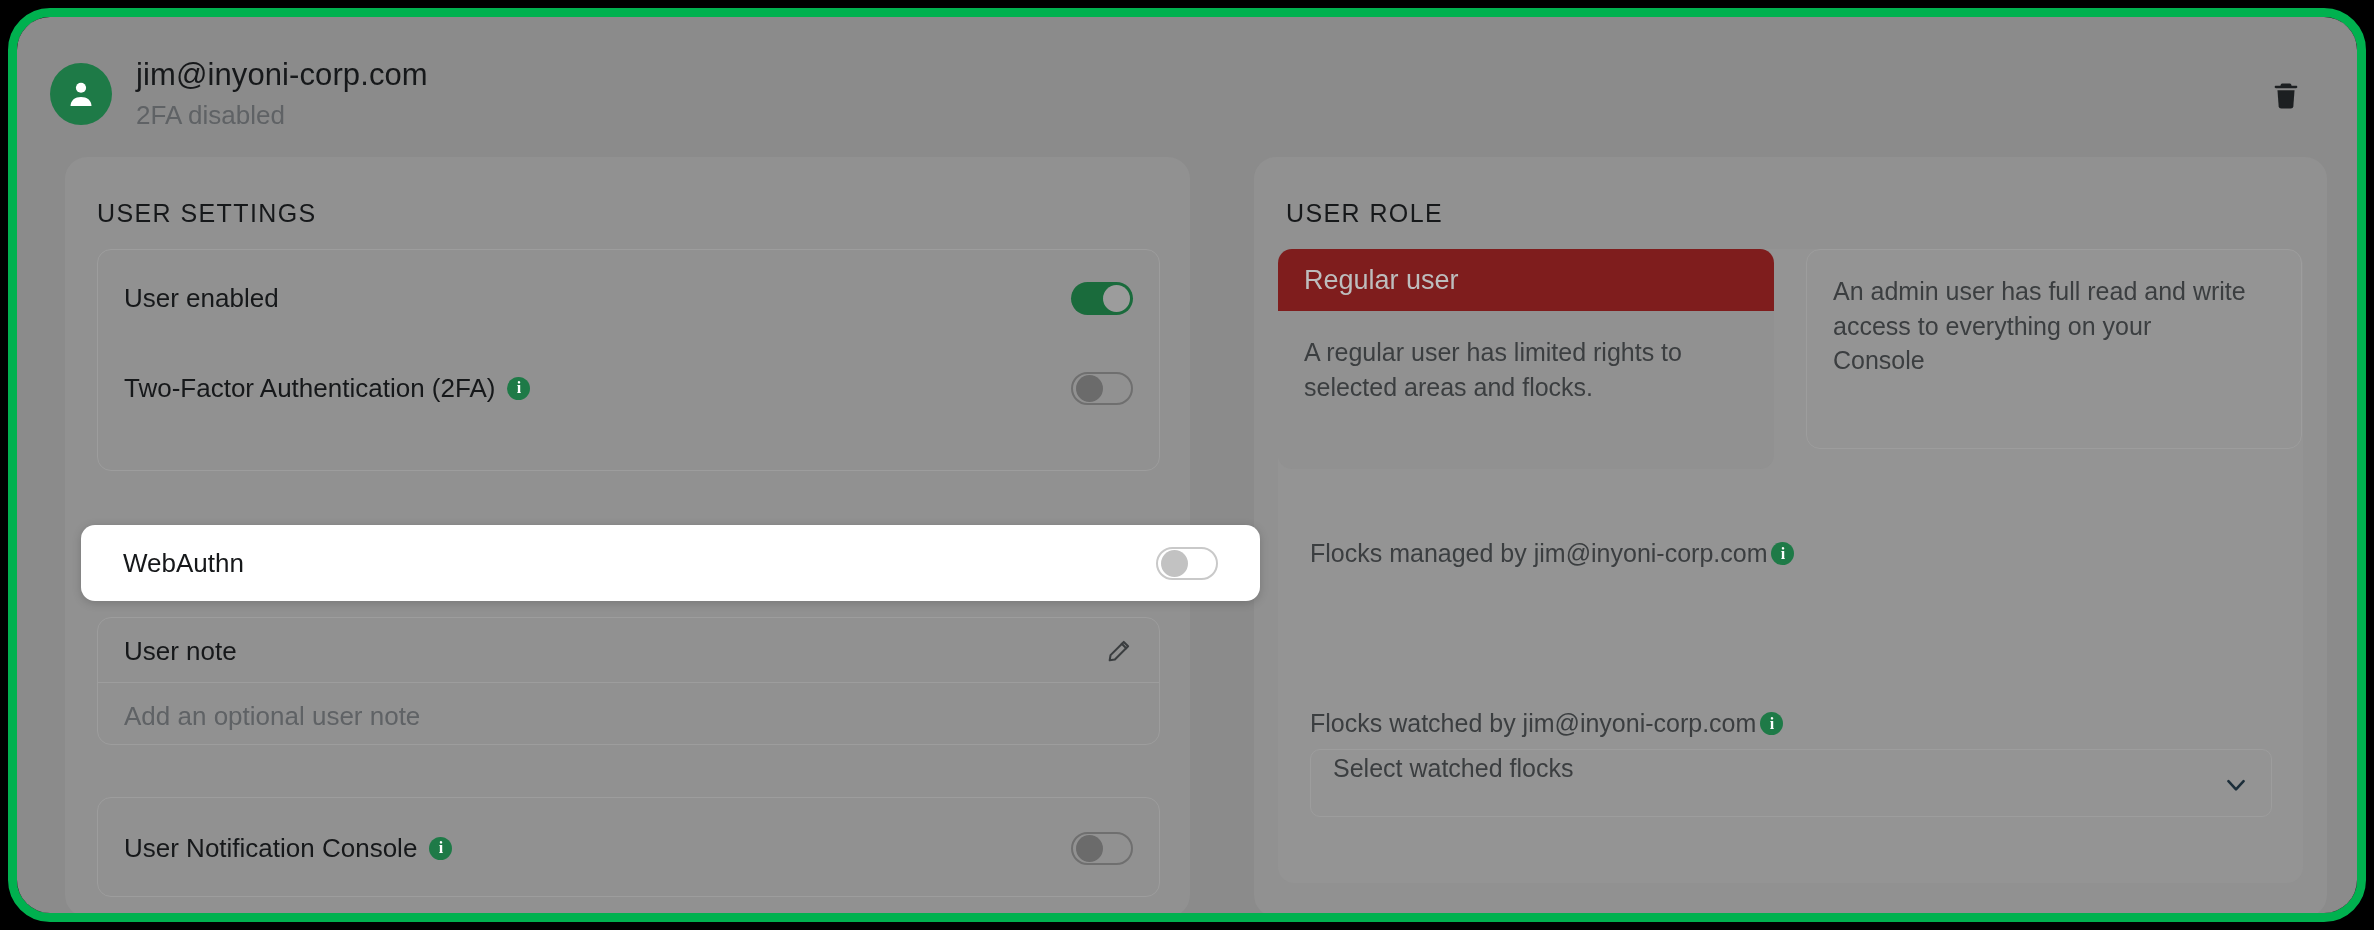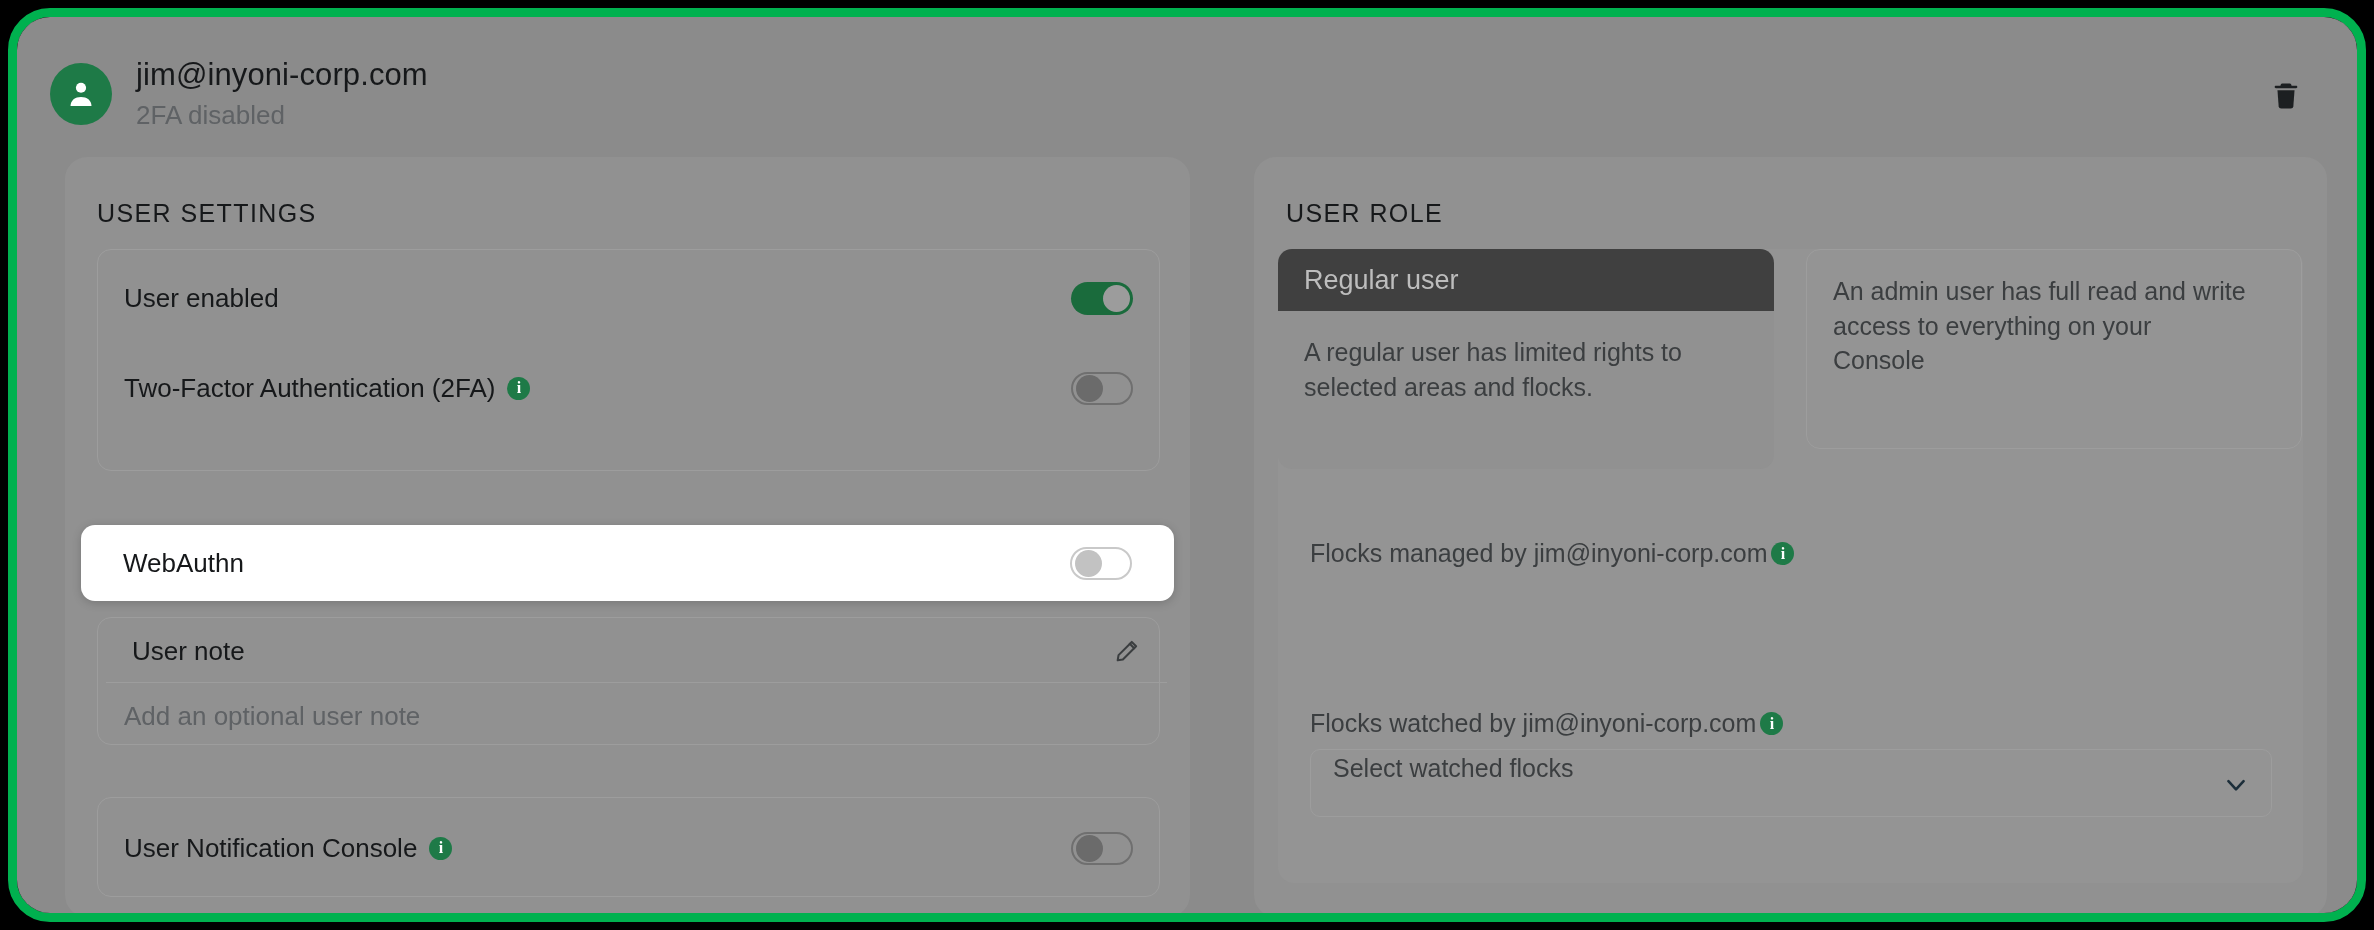--- a/index.html
+++ b/index.html
@@ -158,40 +158,40 @@
   .switch.off           { background: transparent; border: 2px solid #6f6f6f; }
   .switch.off .knob     { left: 3px; background: #6b6b6b; top: 1px; }
   .switch.off-light     { background: transparent; border: 2px solid #c9c9c9; }
   .switch.off-light .knob { left: 3px; background: #c2c2c2; top: 1px; }
 
   
   #row-webauthn {
     position: absolute;
     left: 16px;
     top: 368px;
-    width: 1093px;
+    width: 1179px;
     height: 76px;
     background: #ffffff;
     border-radius: 14px;
     box-shadow: 0 2px 10px rgba(0,0,0,.18);
     z-index: 20;
     display: flex;
     align-items: center;
     cursor: pointer;
   }
   #row-webauthn .row-label {
     position: absolute; left: 42px;
     font-size: 26px; color: #16181a; white-space: nowrap;
   }
   #row-webauthn .switch { right: 42px; }
 
   
   #note-card { left: 32px; top: 460px; width: 1063px; height: 128px; }
   #note-header {
-    position: absolute; left: 8px; top: 0;
+    position: absolute; left: 0; top: 0;
     width: 100%; height: 65px;
     border-bottom: 1px solid #9d9d9d;
   }
   #note-title {
     position: absolute; left: 26px; top: 18px;
     font-size: 26px; color: #16181a; white-space: nowrap;
   }
   #note-edit-button {
     position: absolute; right: 24px; top: 17px;
     width: 32px; height: 32px;
@@ -229,21 +229,21 @@
   #role-card-admin   { left: 528px; height: 200px; border: 1px solid #9d9d9d; }
 
   .role-card-header {
     height: 62px;
     display: flex; align-items: center;
     padding-left: 26px;
     font-size: 27px;
     white-space: nowrap;
   }
   #role-card-regular .role-card-header {
-    background: #404040;
+    background: #7f1d1d;
     color: #bdbdbd;
   }
   #role-card-admin .role-card-header {
     color: #16181a;
     border-bottom: 1px solid #9d9d9d;
   }
   .role-card-body {
     padding: 24px 28px 0 26px;
     font-size: 25px;
     line-height: 1.38;

